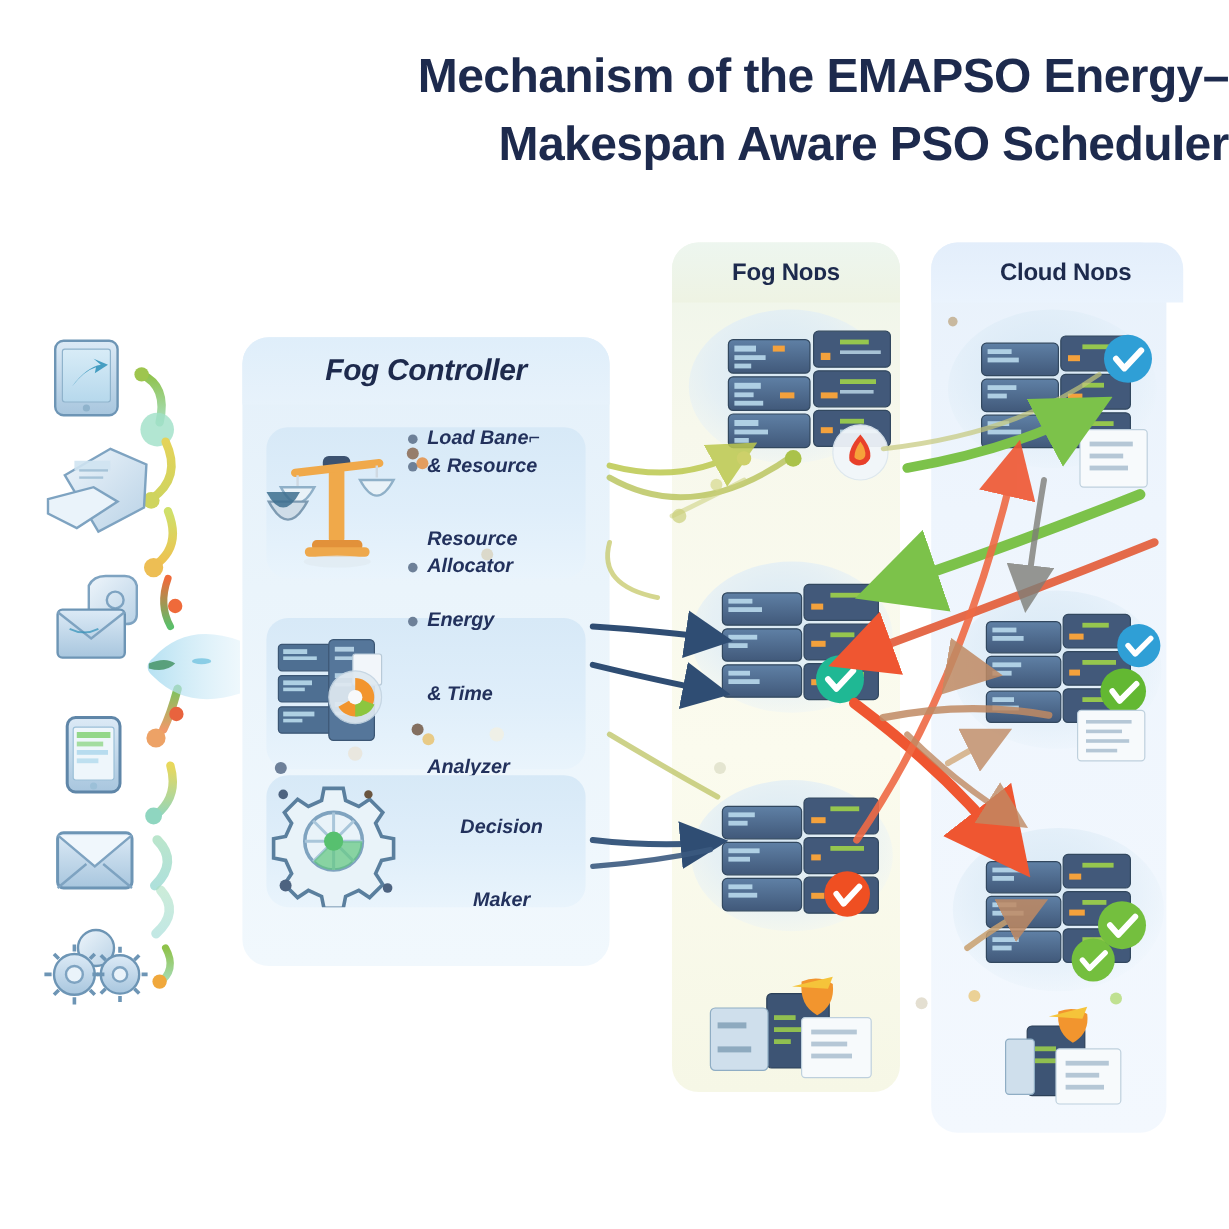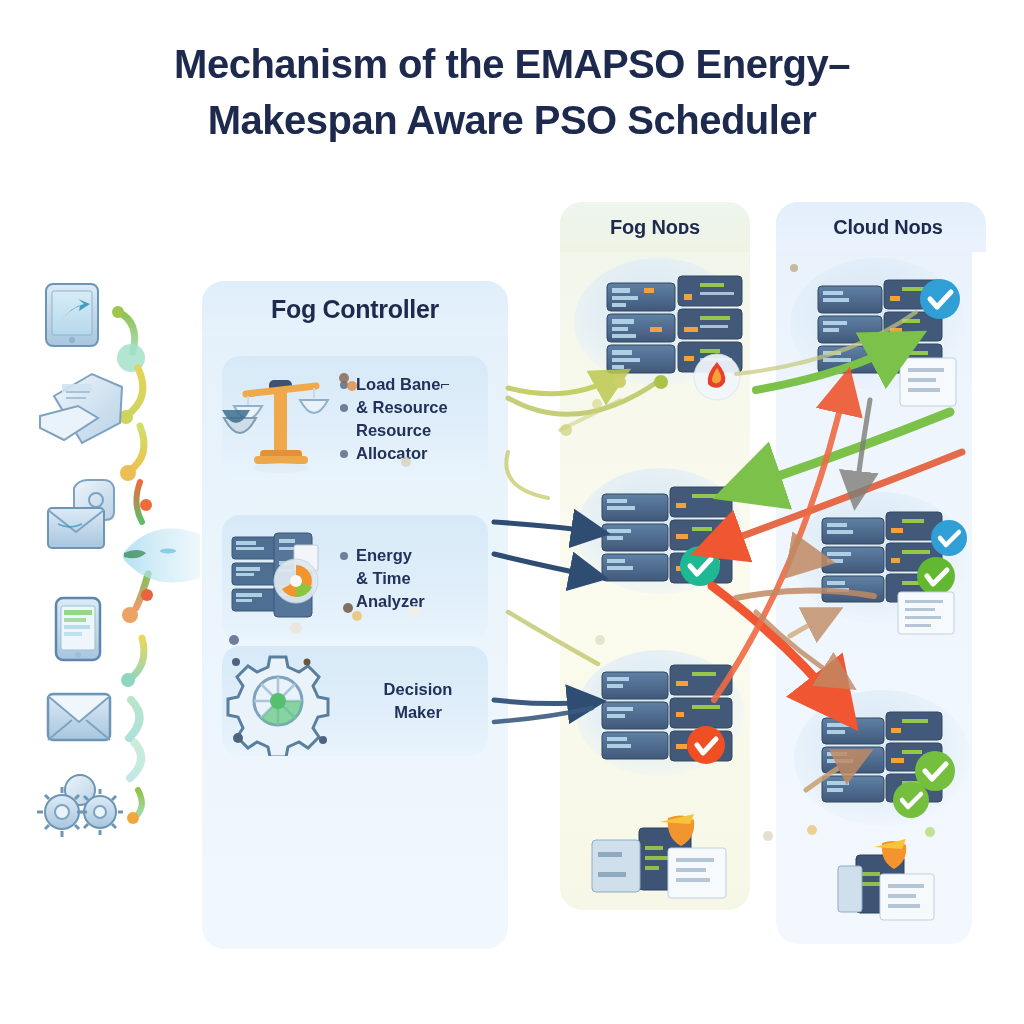--- a/index.html
+++ b/index.html
@@ -8,21 +8,21 @@
     background:#ffffff;
     font-family:"Liberation Sans", sans-serif;
     overflow:hidden;
     position:relative;
   }
   #stage{position:absolute;inset:0;width:1024px;height:1024px;}
 
   
   .title{
     position:absolute;left:0;top:36px;width:1024px;
-    text-align:center;
+    text-align:right;
     color:#1d2a4d;
     font-size:40px;line-height:56px;
     font-weight:800;
     letter-spacing:-0.5px;
     white-space:pre-line;
   }
 
   
   .col-panel{position:absolute;border-radius:22px;}
   .col-panel .col-head{
@@ -33,44 +33,45 @@
   }
   #fog-col{left:560px;top:202px;width:190px;height:708px;
     background:linear-gradient(180deg,#eef5ea 0%,#f7f8ec 22%,#fbfbee 60%,#f6f7e6 100%);}
   #fog-col .col-head{background:linear-gradient(180deg,#edf6ef 0%,#eef3e3 100%);}
   #cloud-col{left:776px;top:202px;width:196px;height:742px;
     background:linear-gradient(180deg,#e8f1fb 0%,#eef5fd 30%,#f3f8fe 100%);}
   #cloud-col .col-head{background:linear-gradient(180deg,#e3eefb 0%,#eaf3fd 100%);padding-left:14px;}
 
   
   #fog-controller{
-    position:absolute;left:202px;top:281px;width:306px;height:668px;
+    position:absolute;left:202px;top:281px;width:306px;height:524px;
     border-radius:22px;
     background:linear-gradient(180deg,#e4f0fa 0%,#eaf4fb 40%,#f1f8fd 100%);
+    font-style:italic;
   }
   #fog-controller .fc-head{
     position:absolute;left:0;top:0;width:100%;height:56px;
     border-radius:22px 22px 0 0;
     background:linear-gradient(180deg,#dfeefa 0%,#e7f2fb 100%);
     display:flex;align-items:center;justify-content:center;
     color:#1d2a4d;font-weight:800;font-size:25px;letter-spacing:-0.3px;
   }
   .fc-card{
     position:absolute;left:20px;width:266px;border-radius:18px;
     background:linear-gradient(180deg,#d7e9f7 0%,#dfeefa 55%,#e9f4fc 100%);
     display:flex;align-items:center;
   }
   #fc-card-0{top:75px;height:126px;}
   #fc-card-1{top:234px;height:126px;}
   #fc-card-2{top:365px;height:110px;text-align:center;}
   .fc-icon{width:118px;height:100%;flex:0 0 118px;position:relative;}
   .fc-text{flex:1;color:#22315c;font-weight:800;font-size:16.5px;line-height:23px;
     padding-right:8px;}
   .fc-text .bl{position:relative;padding-left:16px;}
-  .fc-text .bl.nb{padding-left:16px;}
+  .fc-text .bl.nb{padding-left:16px;margin-top:38px;}
   .fc-text .bl.nb:before{display:none;}
   .fc-text .bl:before{
     content:"";position:absolute;left:0;top:8px;width:8px;height:8px;border-radius:50%;
     background:#6d8098;
   }
   .cloudblob{
     position:absolute;border-radius:50%;
     background:radial-gradient(ellipse at 45% 40%, rgba(214,231,244,.95) 0%, rgba(222,236,247,.7) 45%, rgba(235,244,251,.25) 75%, rgba(255,255,255,0) 100%);
   }
 

